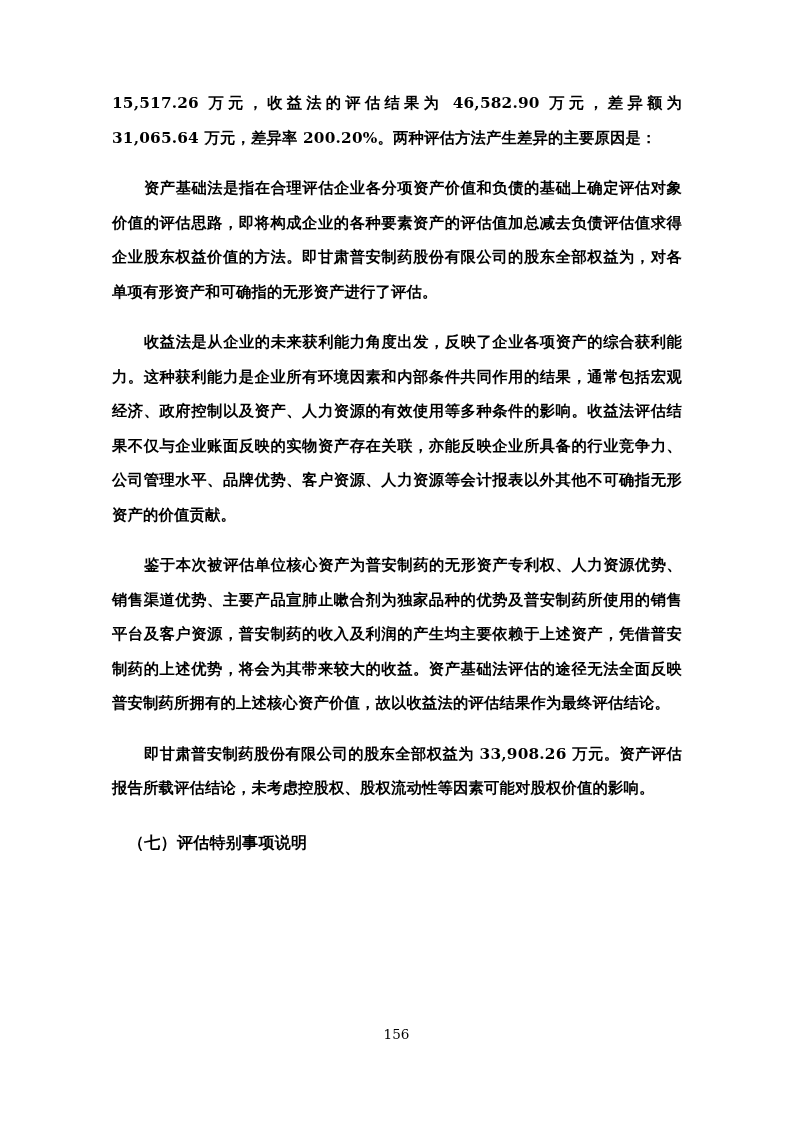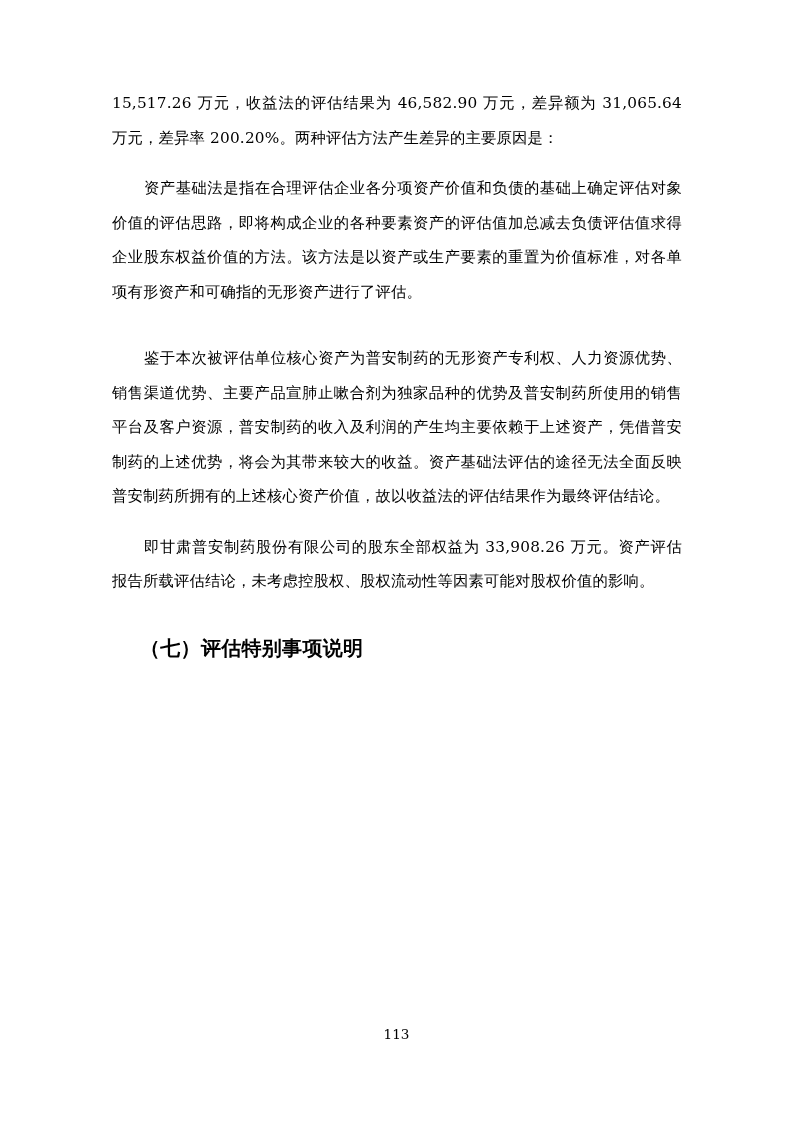--- a/index.html
+++ b/index.html
@@ -25,30 +25,31 @@
     width: 570px;
   }
   p.para {
     margin: 0 0 0 0;
     font-size: 15.3px;
     line-height: 34.5px;
     text-align: justify;
     text-justify: inter-ideograph;
     text-indent: 0;
     letter-spacing: 0.2px;
+    font-weight: bold;
   }
   p.indent {
     text-indent: 32px;
   }
   .gap-sm { height: 13px; }
   .gap-md { height: 16px; }
   .gap-lg { height: 20px; }
   h2.heading {
-    margin: 12px;
-    font-size: 20px;
+    margin: 0;
+    font-size: 16px;
     line-height: 34px;
     font-weight: bold;
     font-family: "DejaVu Sans", "Liberation Sans", sans-serif;
     letter-spacing: 0.3px;
     text-indent: 16px;
   }
   .page-number {
     position: absolute;
     left: 0;
     right: 0;
@@ -60,33 +61,34 @@
 </style>
 </head>
 <body>
 
 <div class="page">
   <div class="content">
 
     <p class="para">15,517.26 万元，收益法的评估结果为 46,582.90 万元，差异额为 31,065.64 万元，差异率 200.20%。两种评估方法产生差异的主要原因是：</p>
     <div class="gap-md"></div>
 
-    <p class="para indent">资产基础法是指在合理评估企业各分项资产价值和负债的基础上确定评估对象价值的评估思路，即将构成企业的各种要素资产的评估值加总减去负债评估值求得企业股东权益价值的方法。该方法是以资产或生产要素的重置为价值标准，对各单项有形资产和可确指的无形资产进行了评估。</p>
+    <p class="para indent">资产基础法是指在合理评估企业各分项资产价值和负债的基础上确定评估对象价值的评估思路，即将构成企业的各种要素资产的评估值加总减去负债评估值求得企业股东权益价值的方法。即甘肃普安制药股份有限公司的股东全部权益为，对各单项有形资产和可确指的无形资产进行了评估。</p>
     <div class="gap-md"></div>
 
+    <p class="para indent">收益法是从企业的未来获利能力角度出发，反映了企业各项资产的综合获利能力。这种获利能力是企业所有环境因素和内部条件共同作用的结果，通常包括宏观经济、政府控制以及资产、人力资源的有效使用等多种条件的影响。收益法评估结果不仅与企业账面反映的实物资产存在关联，亦能反映企业所具备的行业竞争力、公司管理水平、品牌优势、客户资源、人力资源等会计报表以外其他不可确指无形资产的价值贡献。</p>
     <div class="gap-md"></div>
 
     <p class="para indent">鉴于本次被评估单位核心资产为普安制药的无形资产专利权、人力资源优势、销售渠道优势、主要产品宣肺止嗽合剂为独家品种的优势及普安制药所使用的销售平台及客户资源，普安制药的收入及利润的产生均主要依赖于上述资产，凭借普安制药的上述优势，将会为其带来较大的收益。资产基础法评估的途径无法全面反映普安制药所拥有的上述核心资产价值，故以收益法的评估结果作为最终评估结论。</p>
     <div class="gap-md"></div>
 
     <p class="para indent">即甘肃普安制药股份有限公司的股东全部权益为 33,908.26 万元。资产评估报告所载评估结论，未考虑控股权、股权流动性等因素可能对股权价值的影响。</p>
     <div class="gap-lg"></div>
 
     <h2 class="heading">（七）评估特别事项说明</h2>
     <div class="gap-sm"></div>
 
     <div class="gap-md"></div>
 
 
   </div>
 
-  <div class="page-number">113</div>
+  <div class="page-number">156</div>
 </div>
 
 </body></html>

